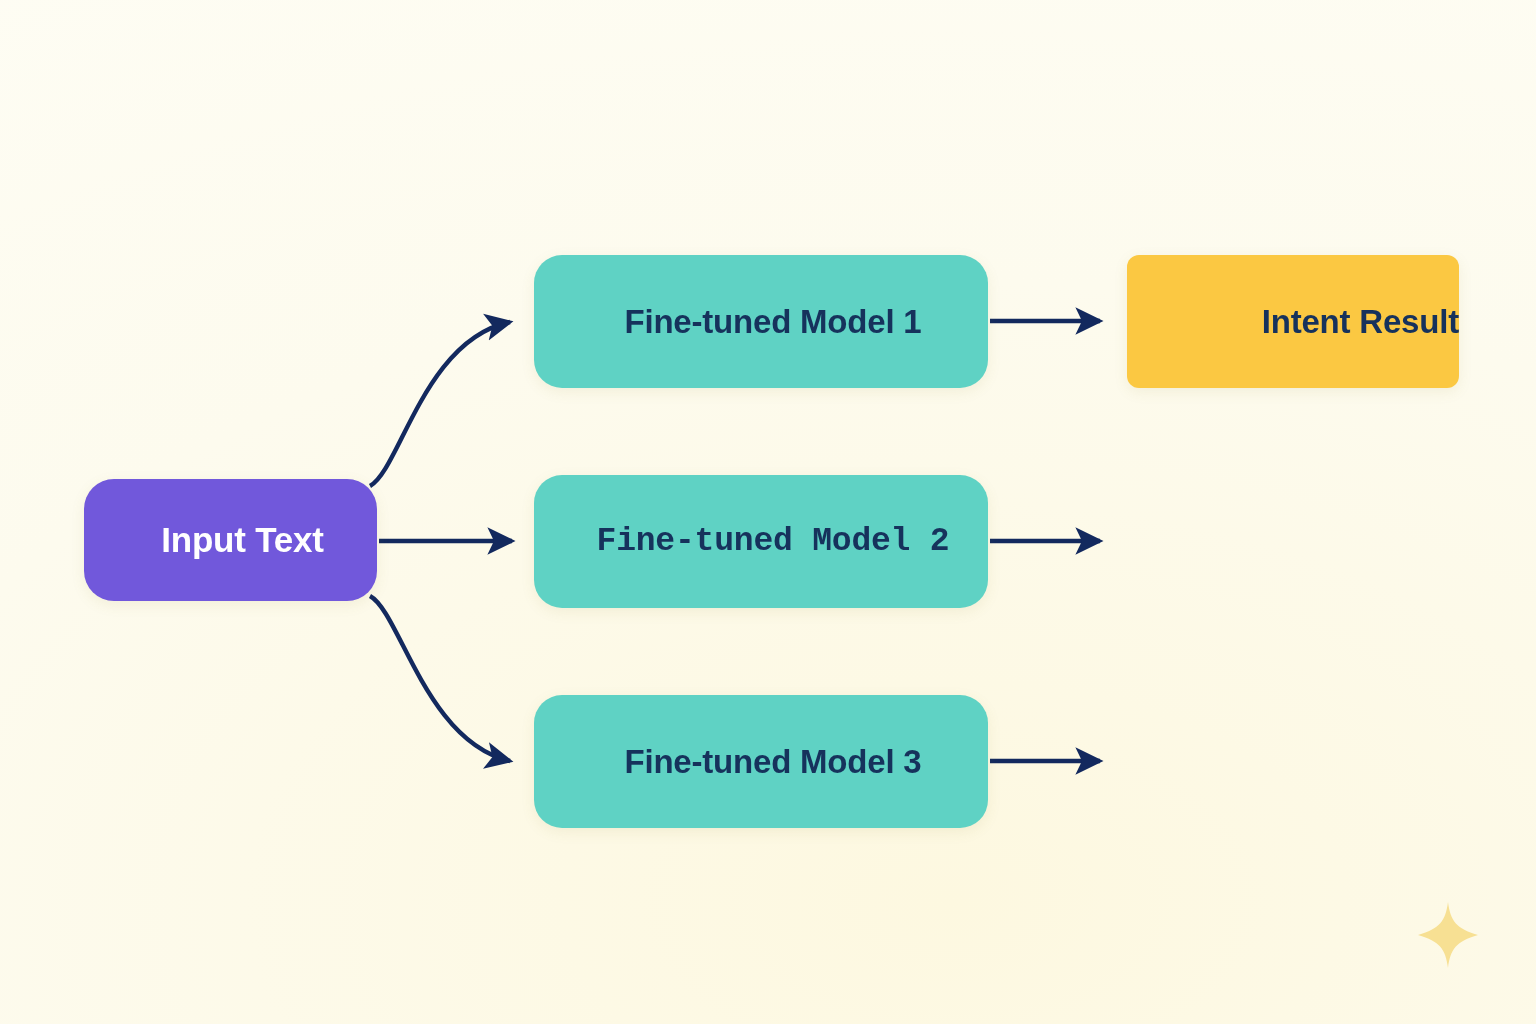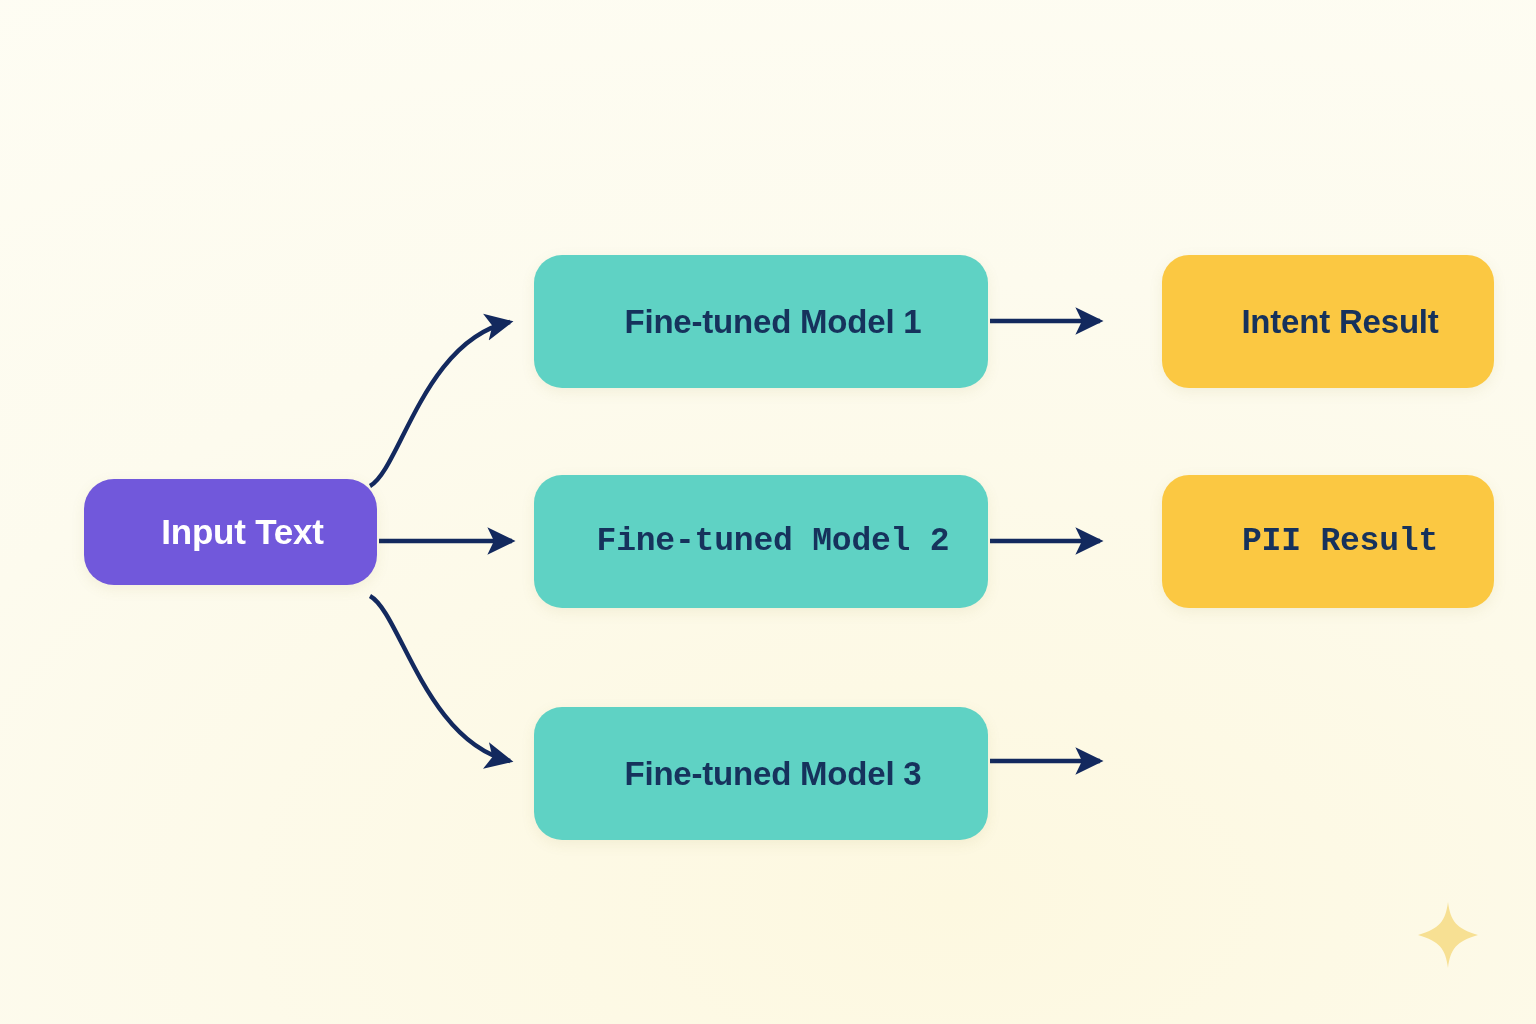--- a/index.html
+++ b/index.html
@@ -42,50 +42,51 @@
     letter-spacing: -0.2px;
     font-weight: bold;
     box-shadow: 0 4px 14px rgba(150, 135, 60, 0.10);
     padding-left: 24px;
   }
 
   .node-input {
     left: 84px;
     top: 479px;
     width: 293px;
-    height: 106px;
+    height: 122px;
     background: #7158DB;
     color: #FFFFFF;
     font-size: 35px;
     border-radius: 30px;
   }
 
   .node-model {
     left: 534px;
     width: 454px;
     height: 133px;
     background: #5FD2C4;
     color: #16325C;
     font-size: 33px;
     border-radius: 28px;
   }
 
   .node-result {
-    left: 1162px;
+    left: 1127px;
     width: 332px;
     height: 133px;
     background: #FBC842;
     color: #16325C;
     font-size: 33px;
-    border-radius: 27px;
+    border-radius: 12px;
+    justify-content: flex-end;
   }
 
   .row-1 { top: 255px; }
   .row-2 { top: 475px; font-family: Liberation Mono, monospace; }
-  .row-3 { top: 695px; margin-top: 12px; }
+  .row-3 { top: 695px; }
 
   
   .sparkle {
     position: absolute;
     left: 1418px;
     top: 902px;
     width: 60px;
     height: 66px;
   }
 </style>
@@ -125,21 +126,18 @@
   <div class="node node-model row-2">
     <span>Fine-tuned Model 2</span>
   </div>
   <div class="node node-model row-3">
     <span>Fine-tuned Model 3</span>
   </div>
 
   <div class="node node-result row-1">
     <span>Intent Result</span>
   </div>
-  <div class="node node-result row-2">
-    <span>PII Result</span>
-  </div>
 
   <svg class="sparkle" viewBox="0 0 60 66" aria-hidden="true">
     <path d="M30 0 C32.5 19 38 26.5 60 33 C38 39.5 32.5 47 30 66 C27.5 47 22 39.5 0 33 C22 26.5 27.5 19 30 0 Z" fill="#F7E093"></path>
   </svg>
 
 </div>
 
 </body></html>

